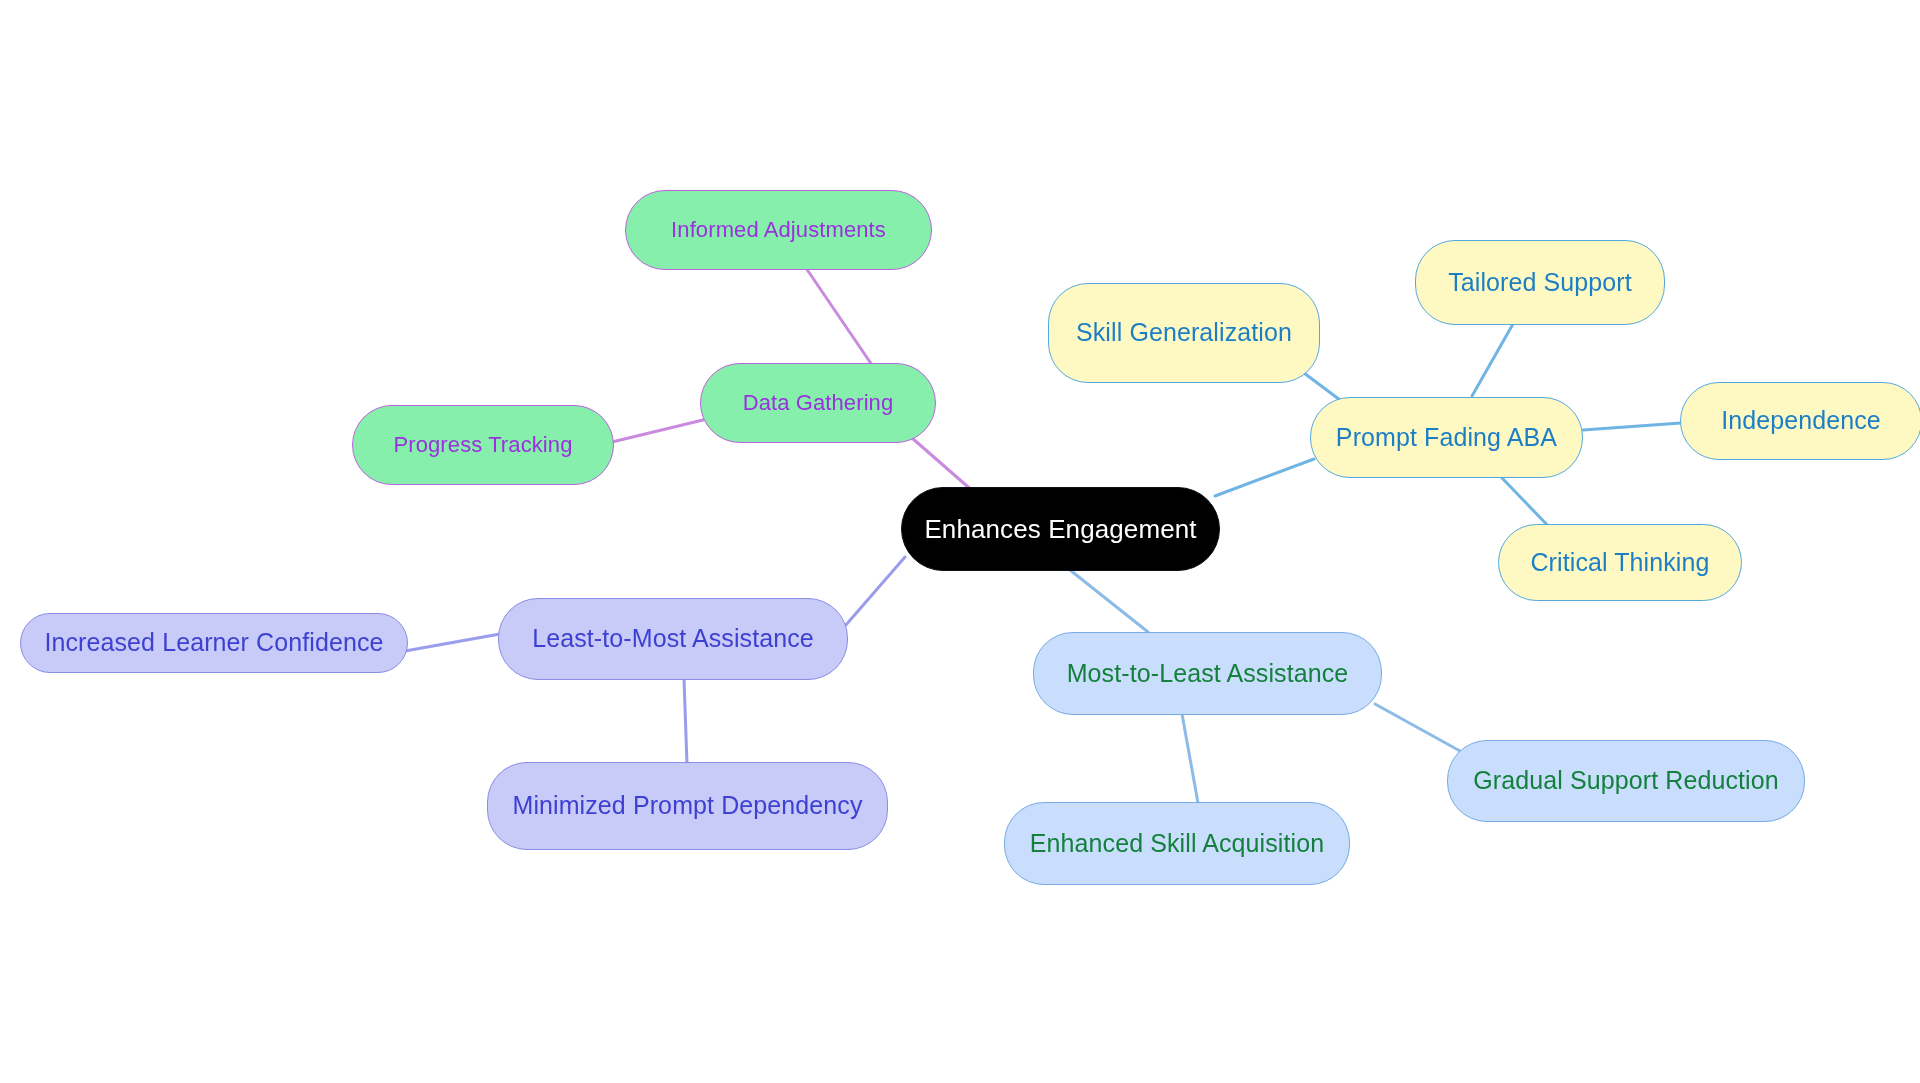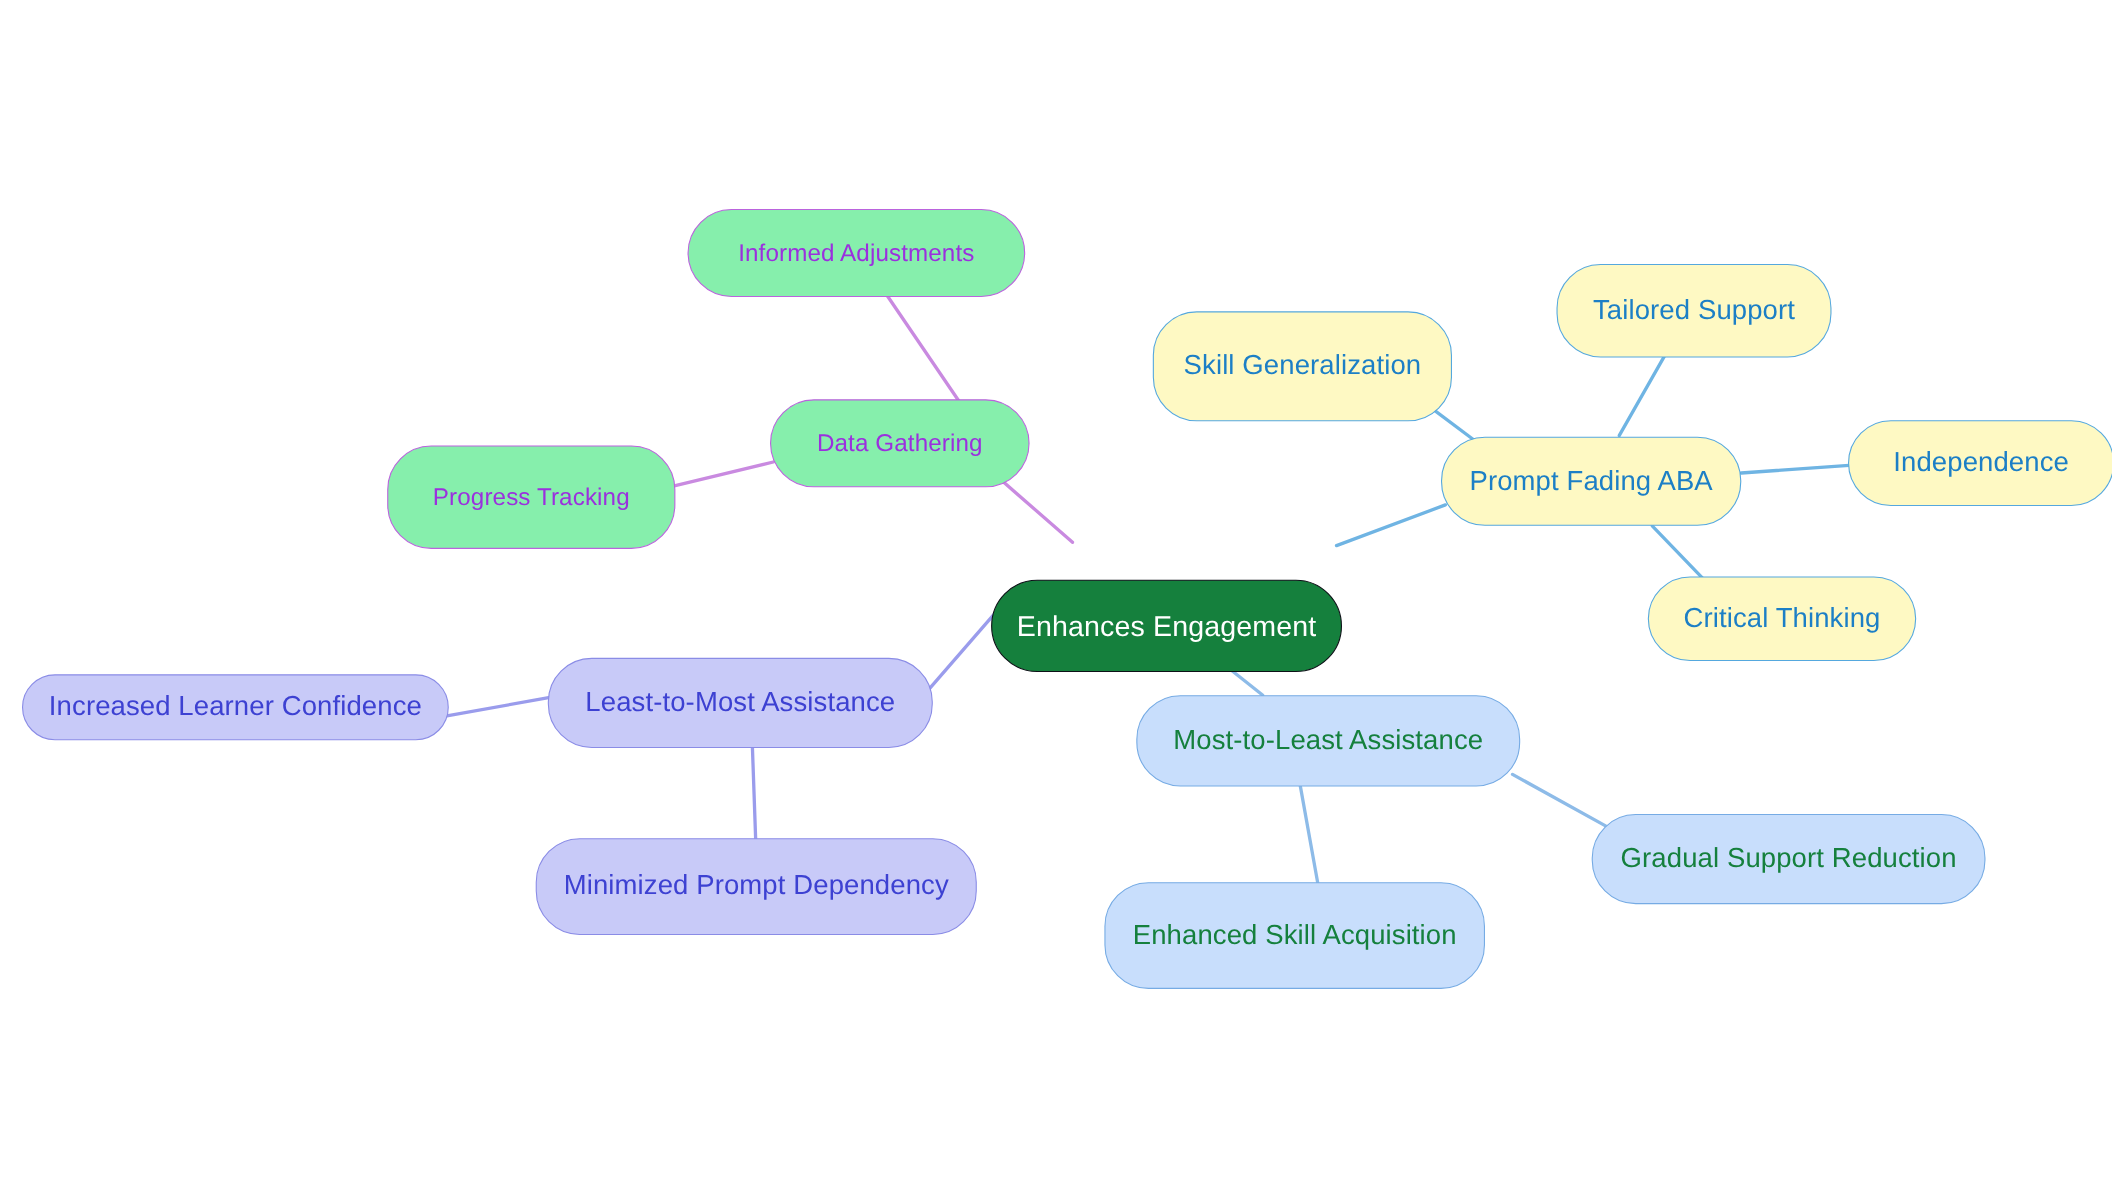--- a/index.html
+++ b/index.html
@@ -37,26 +37,25 @@
     white-space: nowrap;
     letter-spacing: 0.1px;
   }
   .node-label {
     display: block;
     line-height: 1.1;
   }
 
   
   .node.root {
-    background: #15803d;
+    background: #000000;
     border-color: #0d1117;
     color: #ffffff;
     font-size: 26px;
     border-radius: 42px;
-    margin-top: 40px;
   }
 
   
   .node.purple {
     background: #86efac;
     border-color: #bb63dd;
     color: #9b30de;
     font-size: 22px;
     border-radius: 40px;
   }
@@ -111,42 +110,42 @@
   <div id="node-layer">
       <div class="node root" style="left: 901px; top: 487px; width: 319px; height: 84px;">
         <span class="node-label">Enhances Engagement</span>
       </div>
       <div class="node purple" style="left: 700px; top: 363px; width: 236px; height: 80px;">
         <span class="node-label">Data Gathering</span>
       </div>
       <div class="node purple" style="left: 625px; top: 190px; width: 307px; height: 80px;">
         <span class="node-label">Informed Adjustments</span>
       </div>
-      <div class="node purple" style="left: 352px; top: 405px; width: 262px; height: 94px; justify-content: center;">
+      <div class="node purple" style="left: 352px; top: 405px; width: 262px; height: 80px; justify-content: center;">
         <span class="node-label">Progress Tracking</span>
       </div>
       <div class="node blue" style="left: 1310px; top: 397px; width: 273px; height: 81px;">
         <span class="node-label">Prompt Fading ABA</span>
       </div>
       <div class="node blue" style="left: 1048px; top: 283px; width: 272px; height: 100px; text-align: center;">
         <span class="node-label">Skill Generalization</span>
       </div>
       <div class="node blue" style="left: 1415px; top: 240px; width: 250px; height: 85px;">
         <span class="node-label">Tailored Support</span>
       </div>
       <div class="node blue" style="left: 1680px; top: 382px; width: 242px; height: 78px;">
         <span class="node-label">Independence</span>
       </div>
       <div class="node blue" style="left: 1498px; top: 524px; width: 244px; height: 77px;">
         <span class="node-label">Critical Thinking</span>
       </div>
       <div class="node lightblue" style="left: 1033px; top: 632px; width: 349px; height: 83px;">
         <span class="node-label">Most-to-Least Assistance</span>
       </div>
-      <div class="node lightblue" style="left: 1004px; top: 802px; width: 346px; height: 97px;">
+      <div class="node lightblue" style="left: 1004px; top: 802px; width: 346px; height: 83px;">
         <span class="node-label">Enhanced Skill Acquisition</span>
       </div>
       <div class="node lightblue" style="left: 1447px; top: 740px; width: 358px; height: 82px; align-items: center;">
         <span class="node-label">Gradual Support Reduction</span>
       </div>
       <div class="node indigo" style="left: 498px; top: 598px; width: 350px; height: 82px;">
         <span class="node-label">Least-to-Most Assistance</span>
       </div>
       <div class="node indigo" style="left: 20px; top: 613px; width: 388px; height: 60px;">
         <span class="node-label">Increased Learner Confidence</span>

